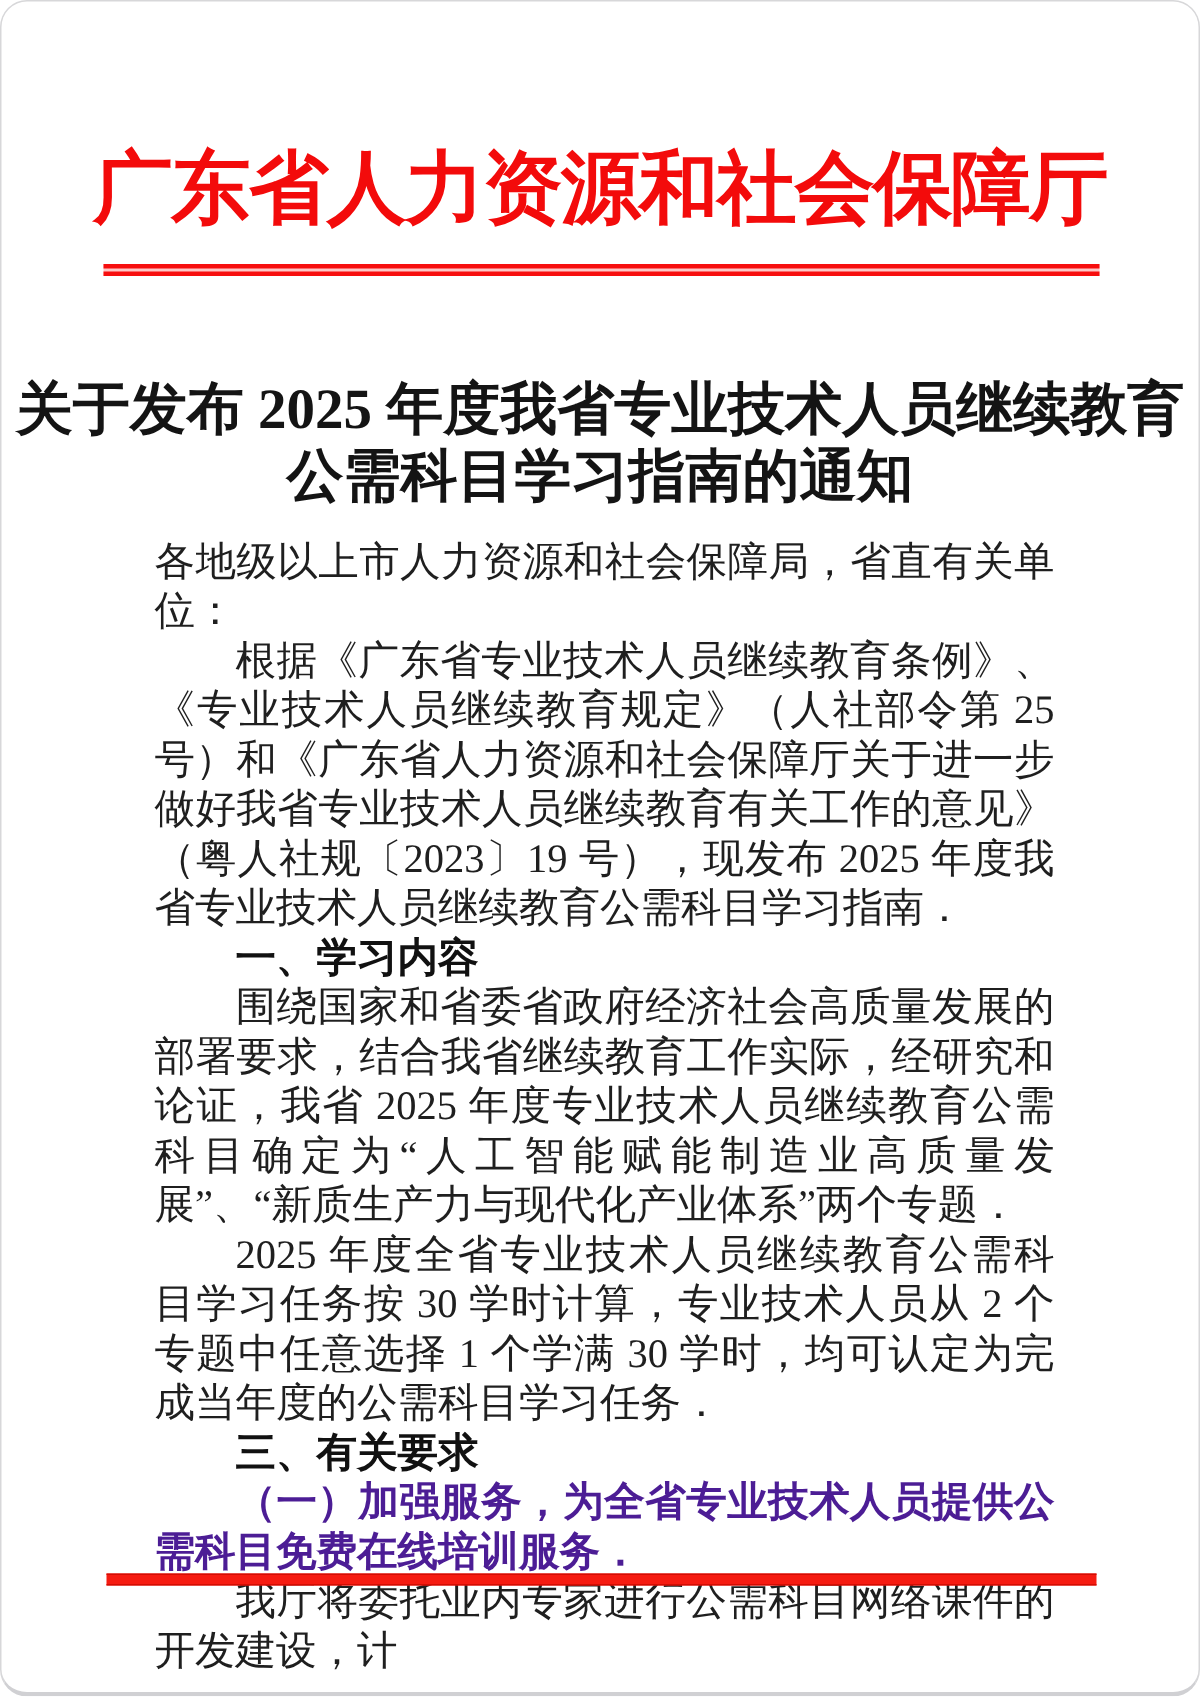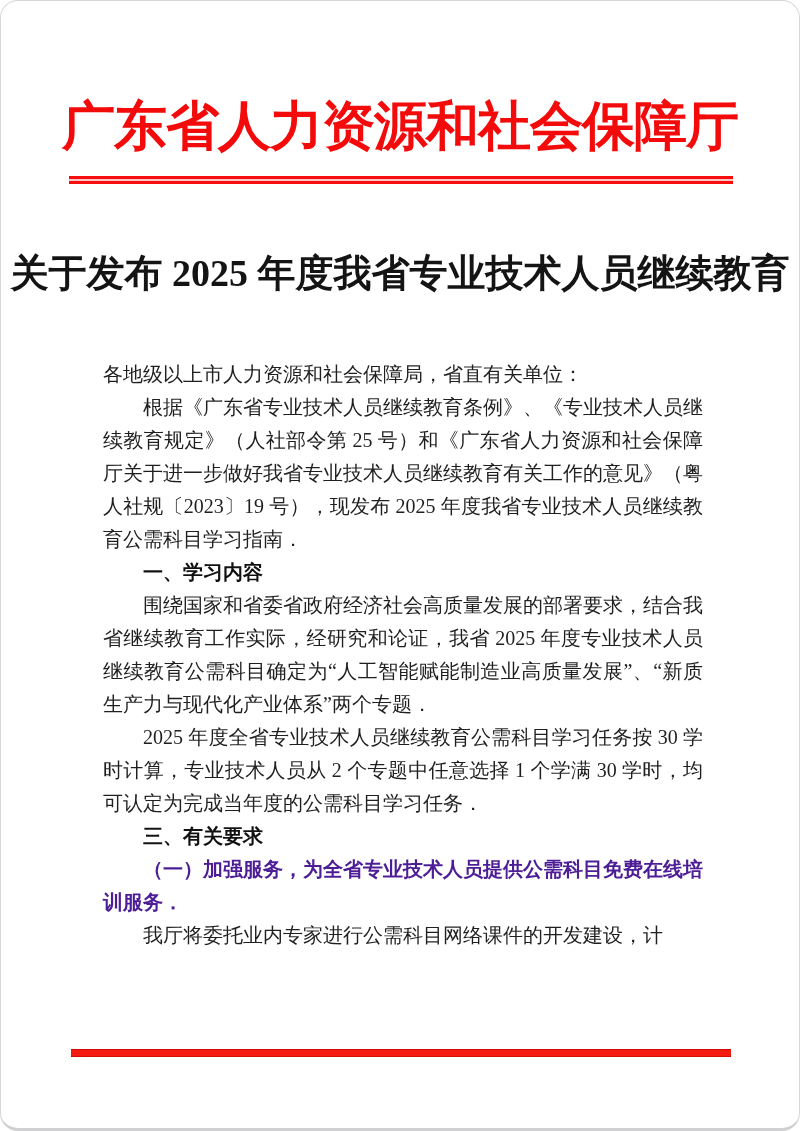--- a/index.html
+++ b/index.html
@@ -60,21 +60,21 @@
     line-height: 45px;
     color: #141414;
     font-family: "Liberation Serif", "DejaVu Serif", serif;
   }
   
   .body-text {
     position: absolute;
     top: 357px;
     left: 102px;
     width: 600px;
-    font-size: 20px;
+    font-size: 27px;
     line-height: 33px;
     text-align: justify;
     color: #1f1f1f;
     font-family: "Liberation Serif", "DejaVu Serif", serif;
   }
   .body-text p { margin: 0; padding: 0; }
   .salu { text-indent: 0; }
   .para { text-indent: 2em; }
   .heading {
     text-indent: 2em;
@@ -102,20 +102,21 @@
 <body>
 
 <div class="page">
 
   <div class="org-title">广东省人力资源和社会保障厅</div>
 
   <div class="red-double-rule"></div>
 
   <div class="doc-title">
     <div>关于发布 2025 年度我省专业技术人员继续教育</div>
+    <div>公需科目学习指南的通知</div>
   </div>
 
   <div class="body-text">
     <p class="salu">各地级以上市人力资源和社会保障局，省直有关单位：</p>
     <p class="para">根据《广东省专业技术人员继续教育条例》、《专业技术人员继续教育规定》（人社部令第 25 号）和《广东省人力资源和社会保障厅关于进一步做好我省专业技术人员继续教育有关工作的意见》（粤人社规〔2023〕19 号），现发布 2025 年度我省专业技术人员继续教育公需科目学习指南．</p>
     <p class="heading">一、学习内容</p>
     <p class="para">围绕国家和省委省政府经济社会高质量发展的部署要求，结合我省继续教育工作实际，经研究和论证，我省 2025 年度专业技术人员继续教育公需科目确定为“人工智能赋能制造业高质量发展”、“新质生产力与现代化产业体系”两个专题．</p>
     <p class="para">2025 年度全省专业技术人员继续教育公需科目学习任务按 30 学时计算，专业技术人员从 2 个专题中任意选择 1 个学满 30 学时，均可认定为完成当年度的公需科目学习任务．</p>
     <p class="heading">三、有关要求</p>
     <p class="para para-emph">（一）加强服务，为全省专业技术人员提供公需科目免费在线培训服务．</p>

